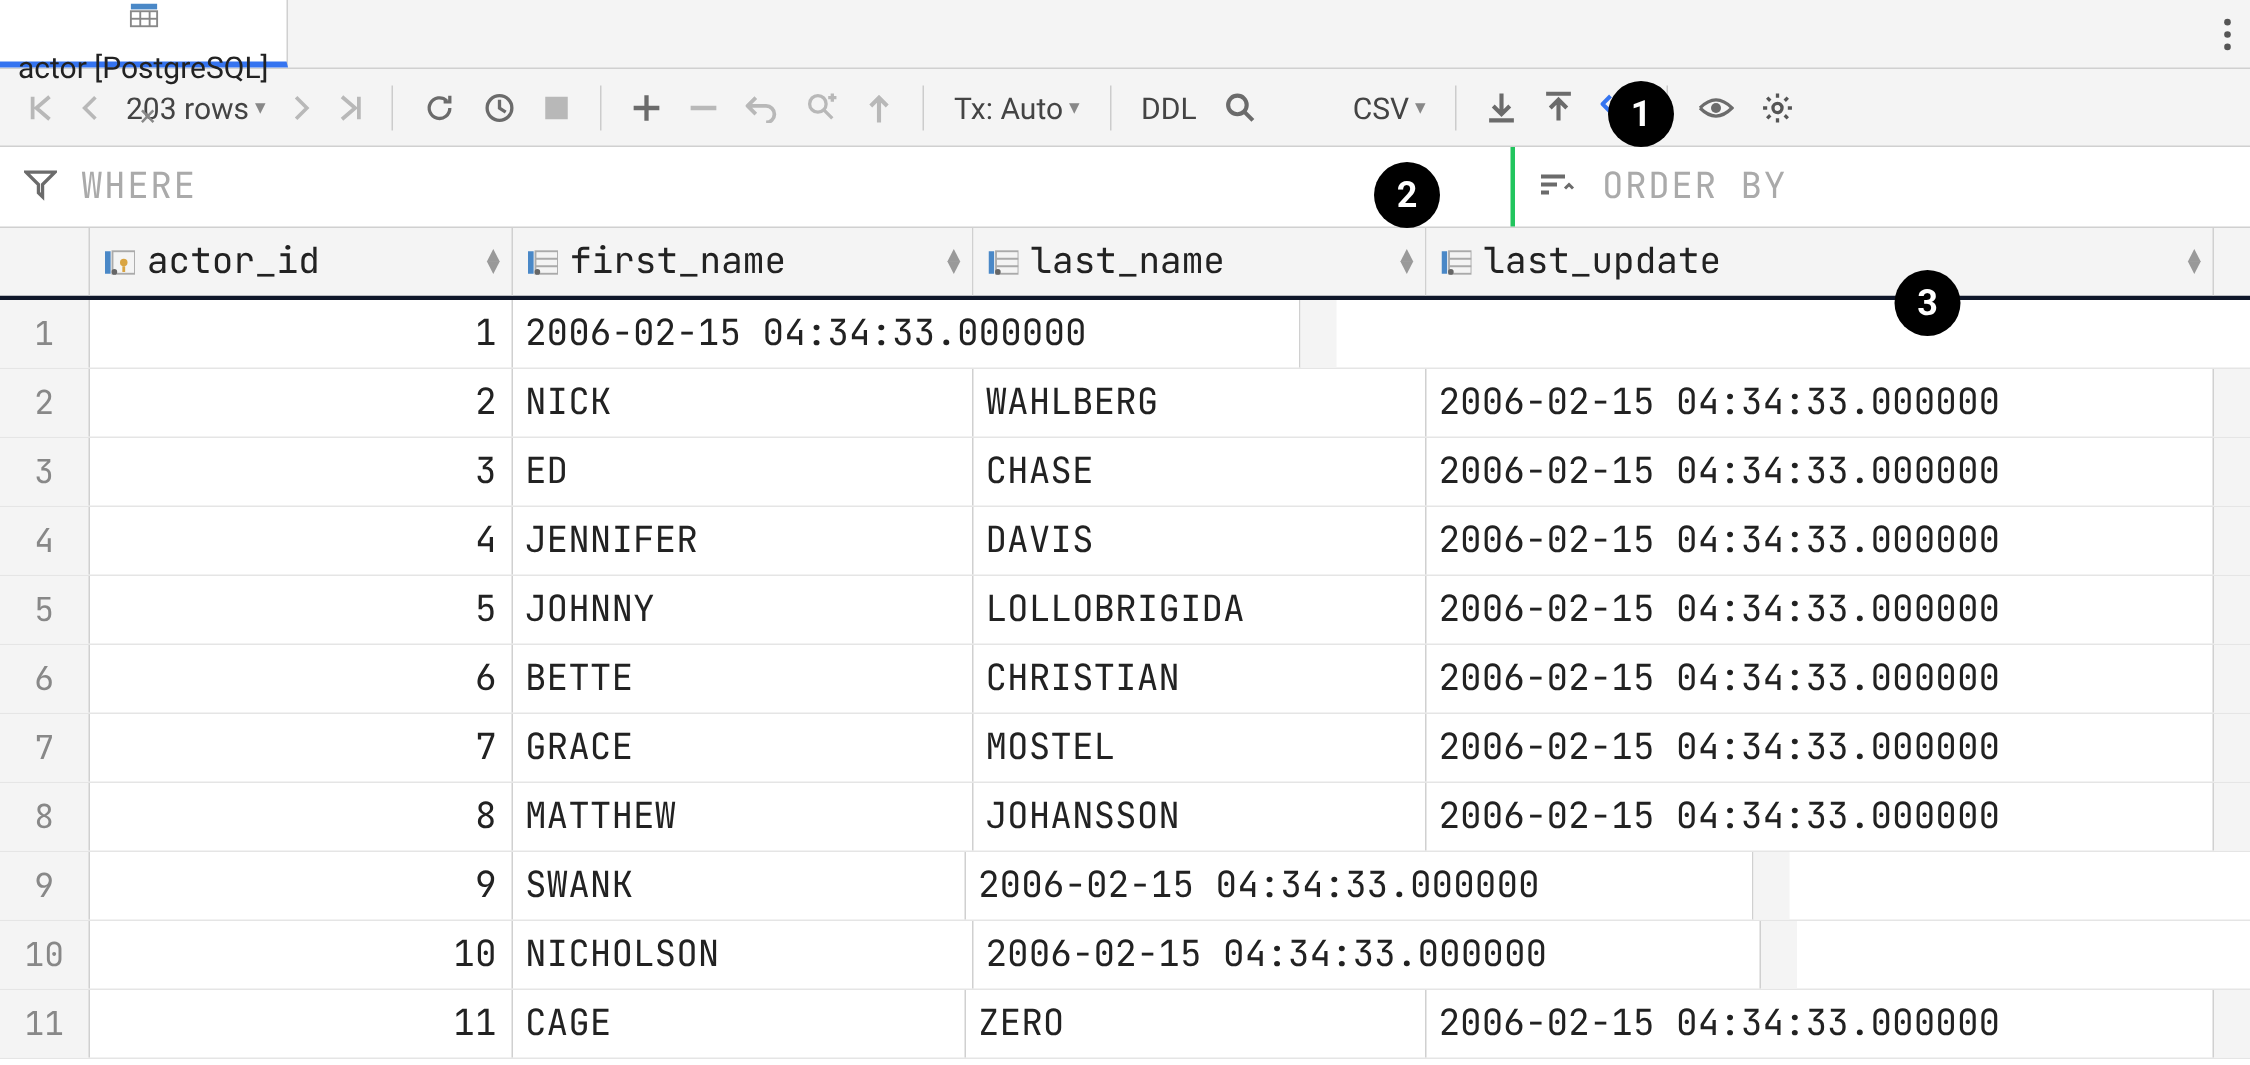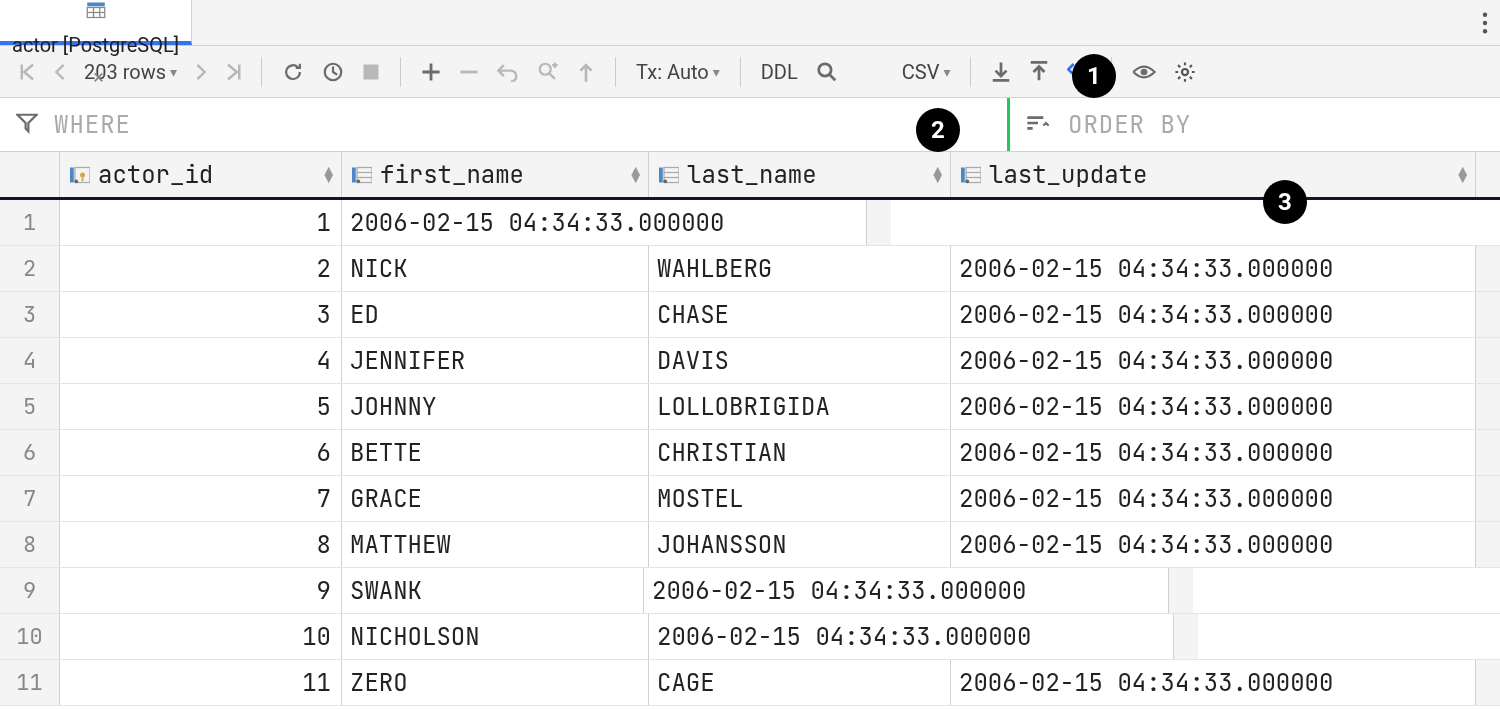--- a/index.html
+++ b/index.html
@@ -470,22 +470,22 @@
       <div class="grid-row">
         <div class="cell rownum-col">10</div>
         <div class="cell id-col">10</div>
         <div class="cell fn-col">NICHOLSON</div>
         <div class="cell lu-col">2006-02-15 04:34:33.000000</div>
         <div class="cell sb-col" style="border-right:none;background:#f4f4f4;"></div>
       </div>
       <div class="grid-row">
         <div class="cell rownum-col">11</div>
         <div class="cell id-col">11</div>
+        <div class="cell ln-col">CAGE</div>
         <div class="cell fn-col">ZERO</div>
-        <div class="cell ln-col">CAGE</div>
         <div class="cell lu-col">2006-02-15 04:34:33.000000</div>
         <div class="cell sb-col" style="border-right:none;background:#f4f4f4;"></div>
       </div>
     </div>
 </div>
 
 <div class="callout" style="left:1072px; top:54px;">1</div>
 <div class="callout" style="left:916px; top:108px;">2</div>
 <div class="callout" style="left:1263px; top:180px;">3</div>
 

